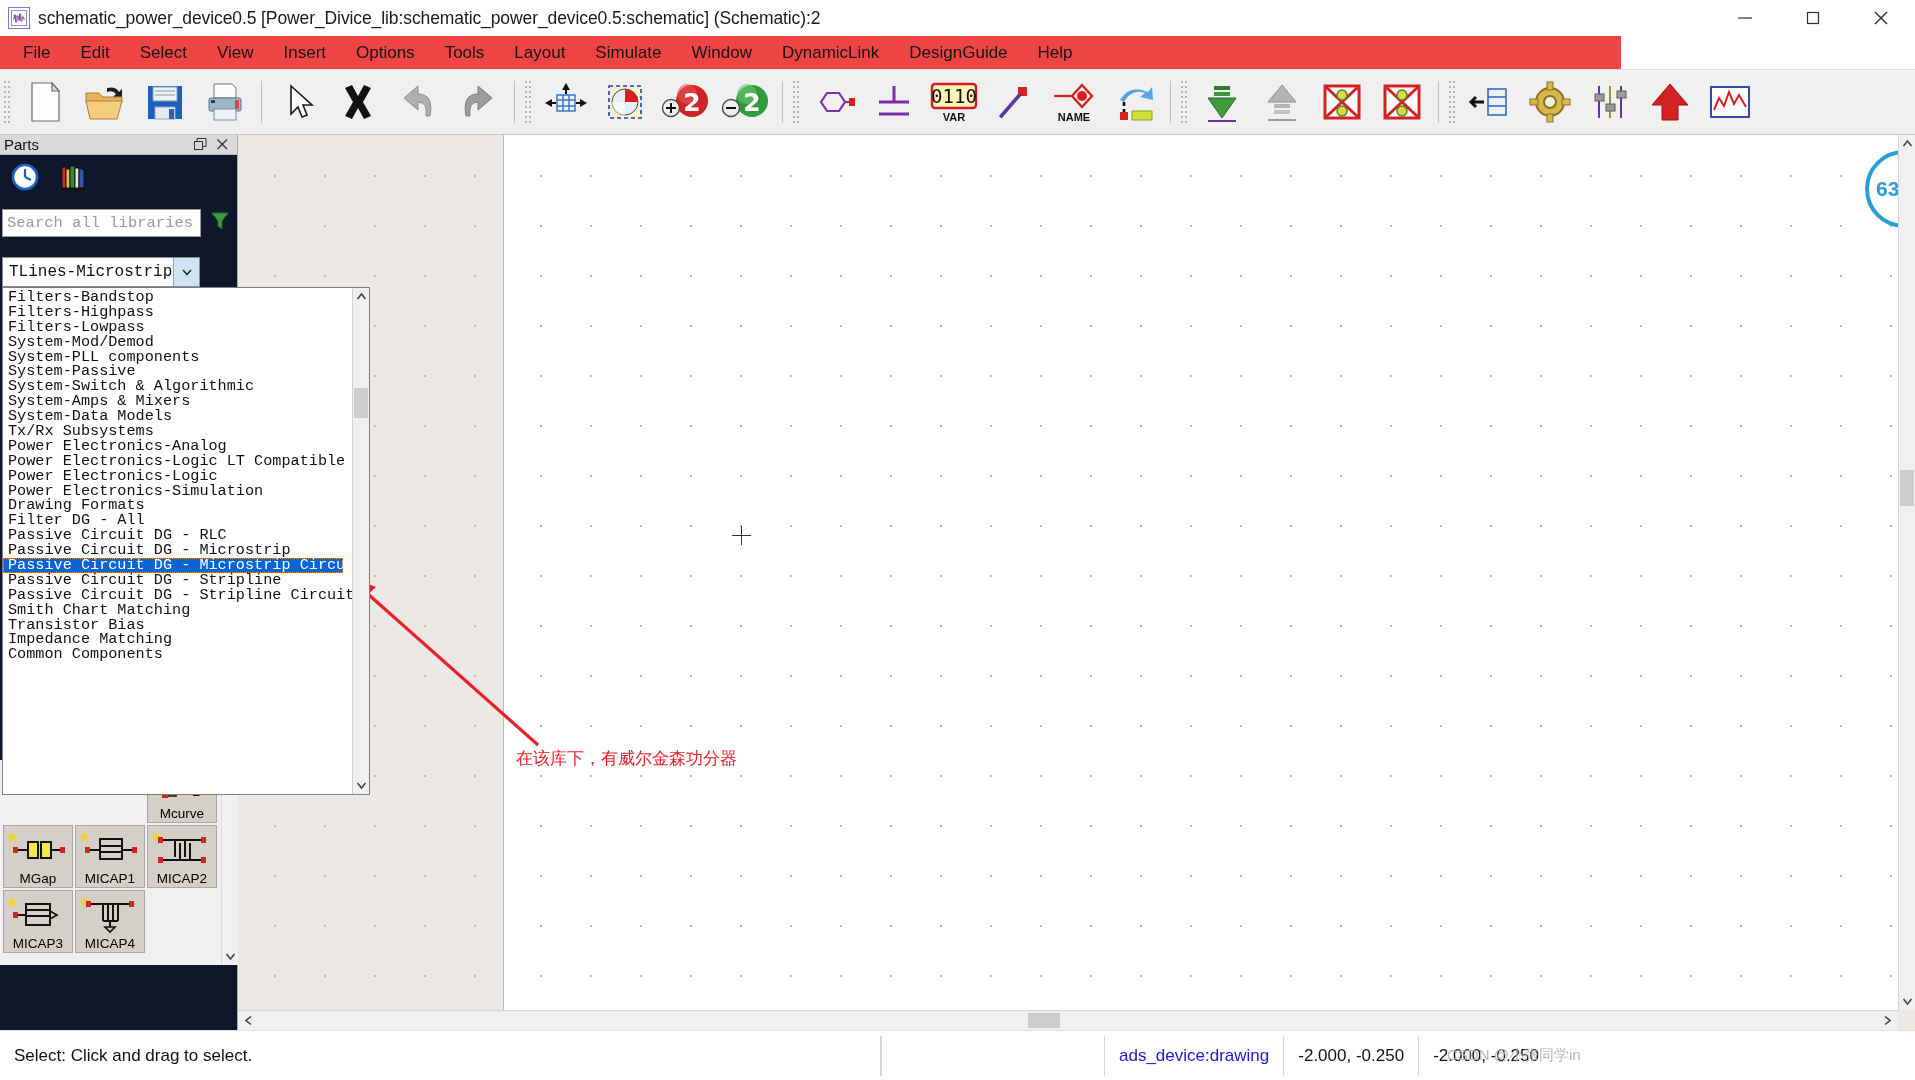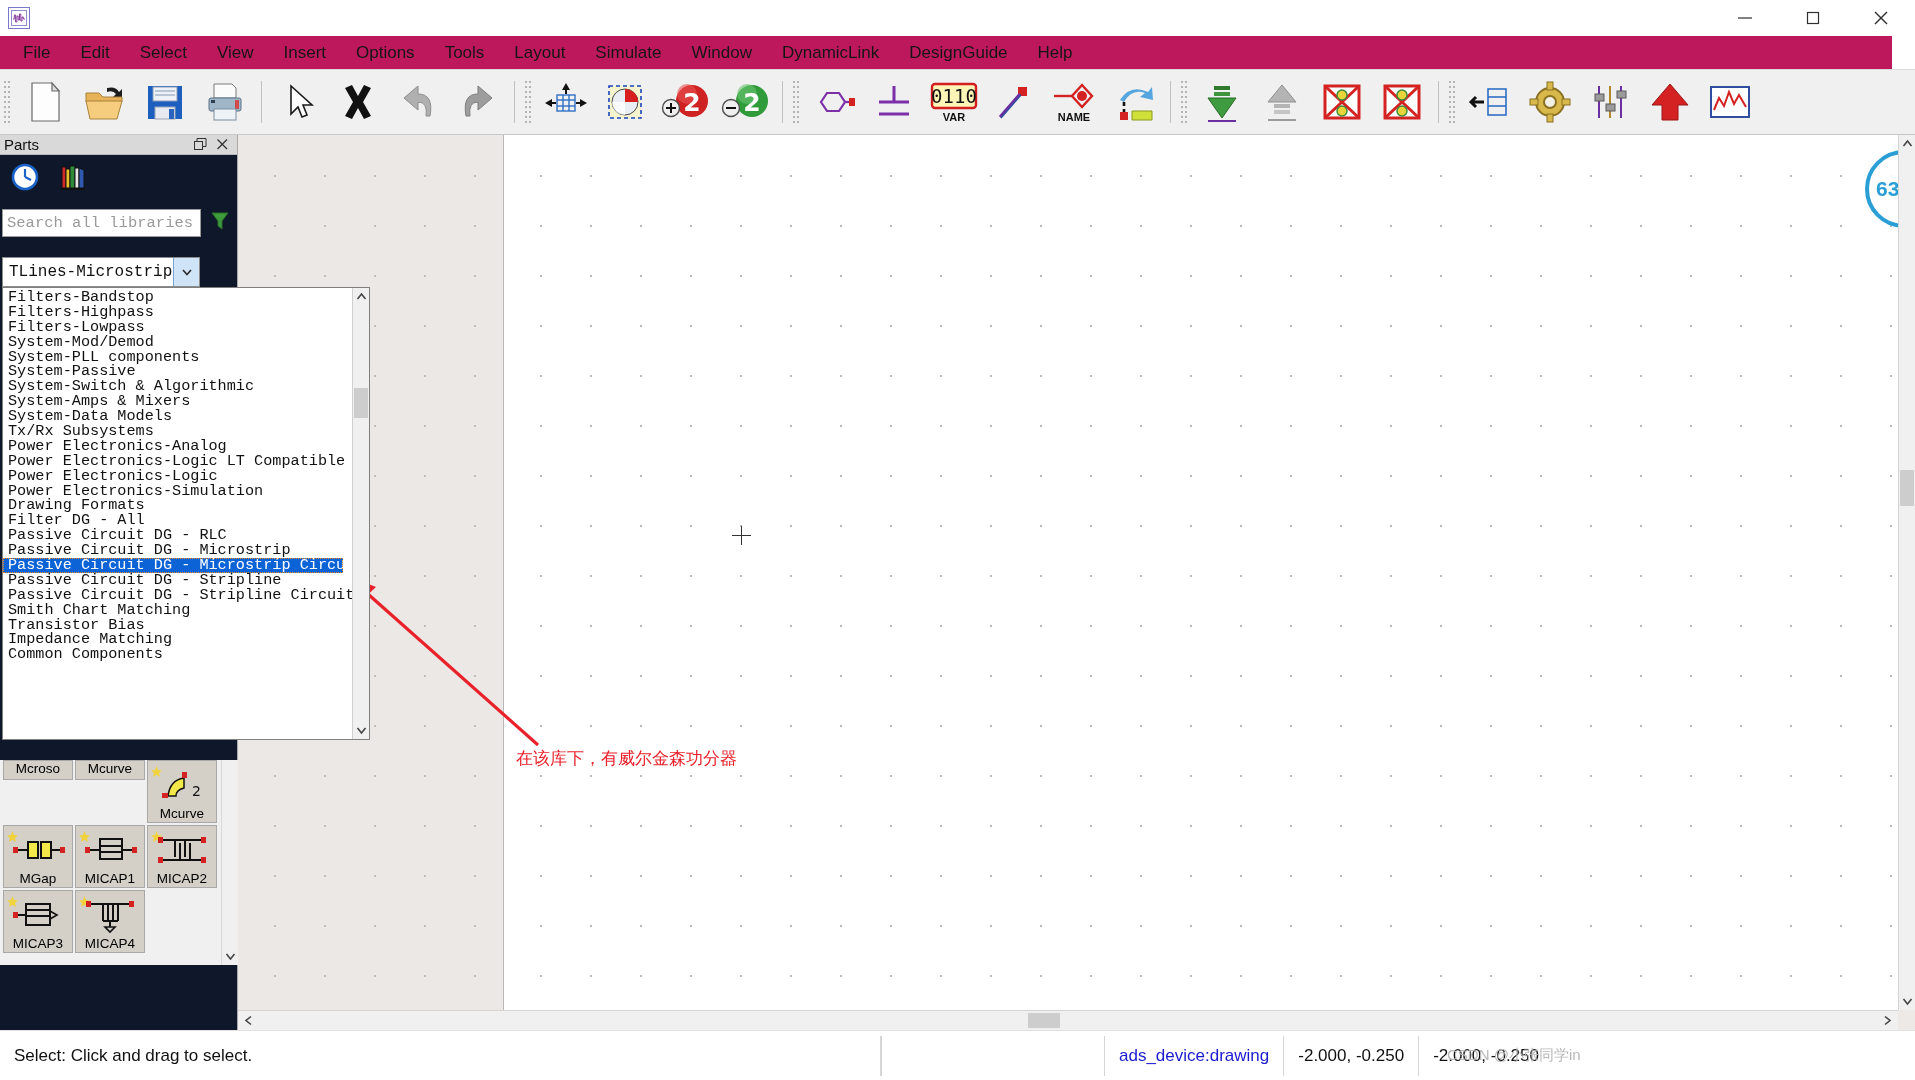--- a/index.html
+++ b/index.html
@@ -32,22 +32,22 @@
     margin-left: auto; display: flex; height: 36px;
   }
   .win-btn {
     width: 68px; height: 36px; display: flex; align-items: center; justify-content: center;
     color: #303030;
   }
   .win-btn svg { display: block; }
 
   
   .menubar {
-    position: absolute; left: 0; top: 36px; width: 1892px; height: 33px;
-    background: #be185d; display: flex; align-items: center;
+    position: absolute; left: 0; top: 36px; width: 1621px; height: 33px;
+    background: #ef4444; display: flex; align-items: center;
     padding-left: 8px;
   }
   .menu-item {
     font-size: 17px; color: #151515; padding: 3px 15px; white-space: nowrap;
   }
 
   
   .toolbar {
     position: absolute; left: 0; top: 69px; width: 1915px; height: 66px;
     background: #f0f0f0;
@@ -110,21 +110,21 @@
     flex: 1; font-family: "Liberation Mono", monospace; font-size: 16px; color: #111;
     padding-left: 6px; white-space: nowrap; overflow: hidden;
   }
   .lib-combo-arrow {
     width: 26px; height: 28px; background: #cfe4f7; border-left: 1px solid #7ba7cf;
     display: flex; align-items: center; justify-content: center;
   }
 
   
   .lib-list {
-    position: absolute; left: 2px; top: 152px; width: 368px; height: 453px;
+    position: absolute; left: 2px; top: 152px; width: 368px; height: 508px;
     background: #fff; border: 1px solid #7f7f7f; z-index: 40;
     display: flex;
   }
   .lib-list-inner {
     flex: 1; overflow: hidden; padding-top: 2px;
   }
   .lib-opt {
     height: 14.9px; line-height: 14.9px;
     font-family: "Liberation Mono", monospace; font-size: 15.2px; color: #111;
     padding-left: 5px; white-space: nowrap;
@@ -264,20 +264,21 @@
 </head>
 <body>
 
 <div class="titlebar">
   <div class="title-icon">
     <svg width="16" height="16" viewBox="0 0 16 16">
       <rect x="0.5" y="0.5" width="15" height="15" fill="#fff" stroke="#8f8fd0"></rect>
       <path d="M2 9 L3.3 9 L3.3 5 L4.6 5 L4.6 12 L5.9 12 L5.9 6 L7.2 6 L7.2 10 L8.5 10 L8.5 4 L9.8 4 L9.8 11 L11 11 L11 7 L12.3 7 L12.3 9 L14 9" fill="none" stroke="#8a3fa0" stroke-width="1"></path>
     </svg>
   </div>
+  <div class="title-text">schematic_power_device0.5 [Power_Divice_lib:schematic_power_device0.5:schematic] (Schematic):2</div>
   <div class="win-btns">
     <div class="win-btn">
       <svg width="22" height="22" viewBox="0 0 22 22">
           <line x1="4" y1="11" x2="18" y2="11" stroke="#303030" stroke-width="1.2"></line>
         </svg>
     </div>
     <div class="win-btn">
       <svg width="22" height="22" viewBox="0 0 22 22">
         <rect x="5.5" y="5.5" width="11" height="11" fill="none" stroke="#303030" stroke-width="1.2"></rect>
       </svg>

